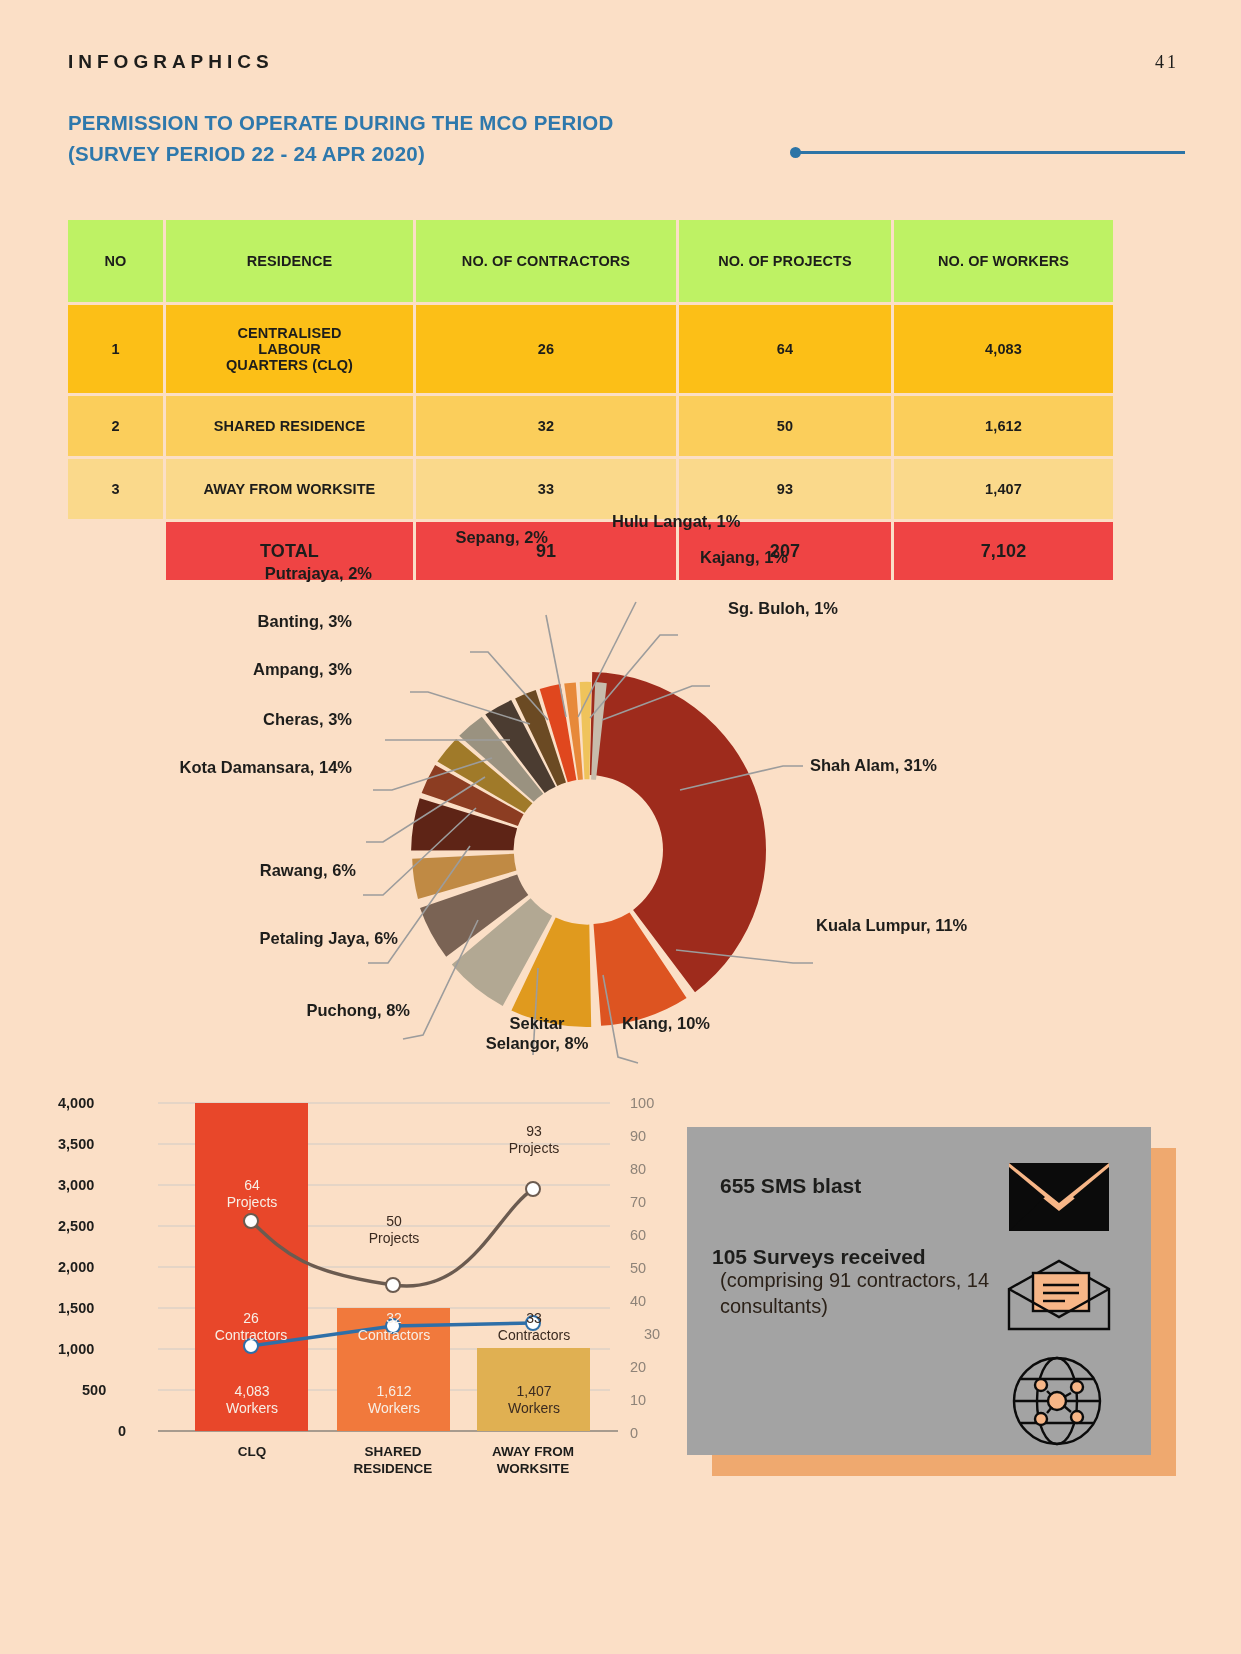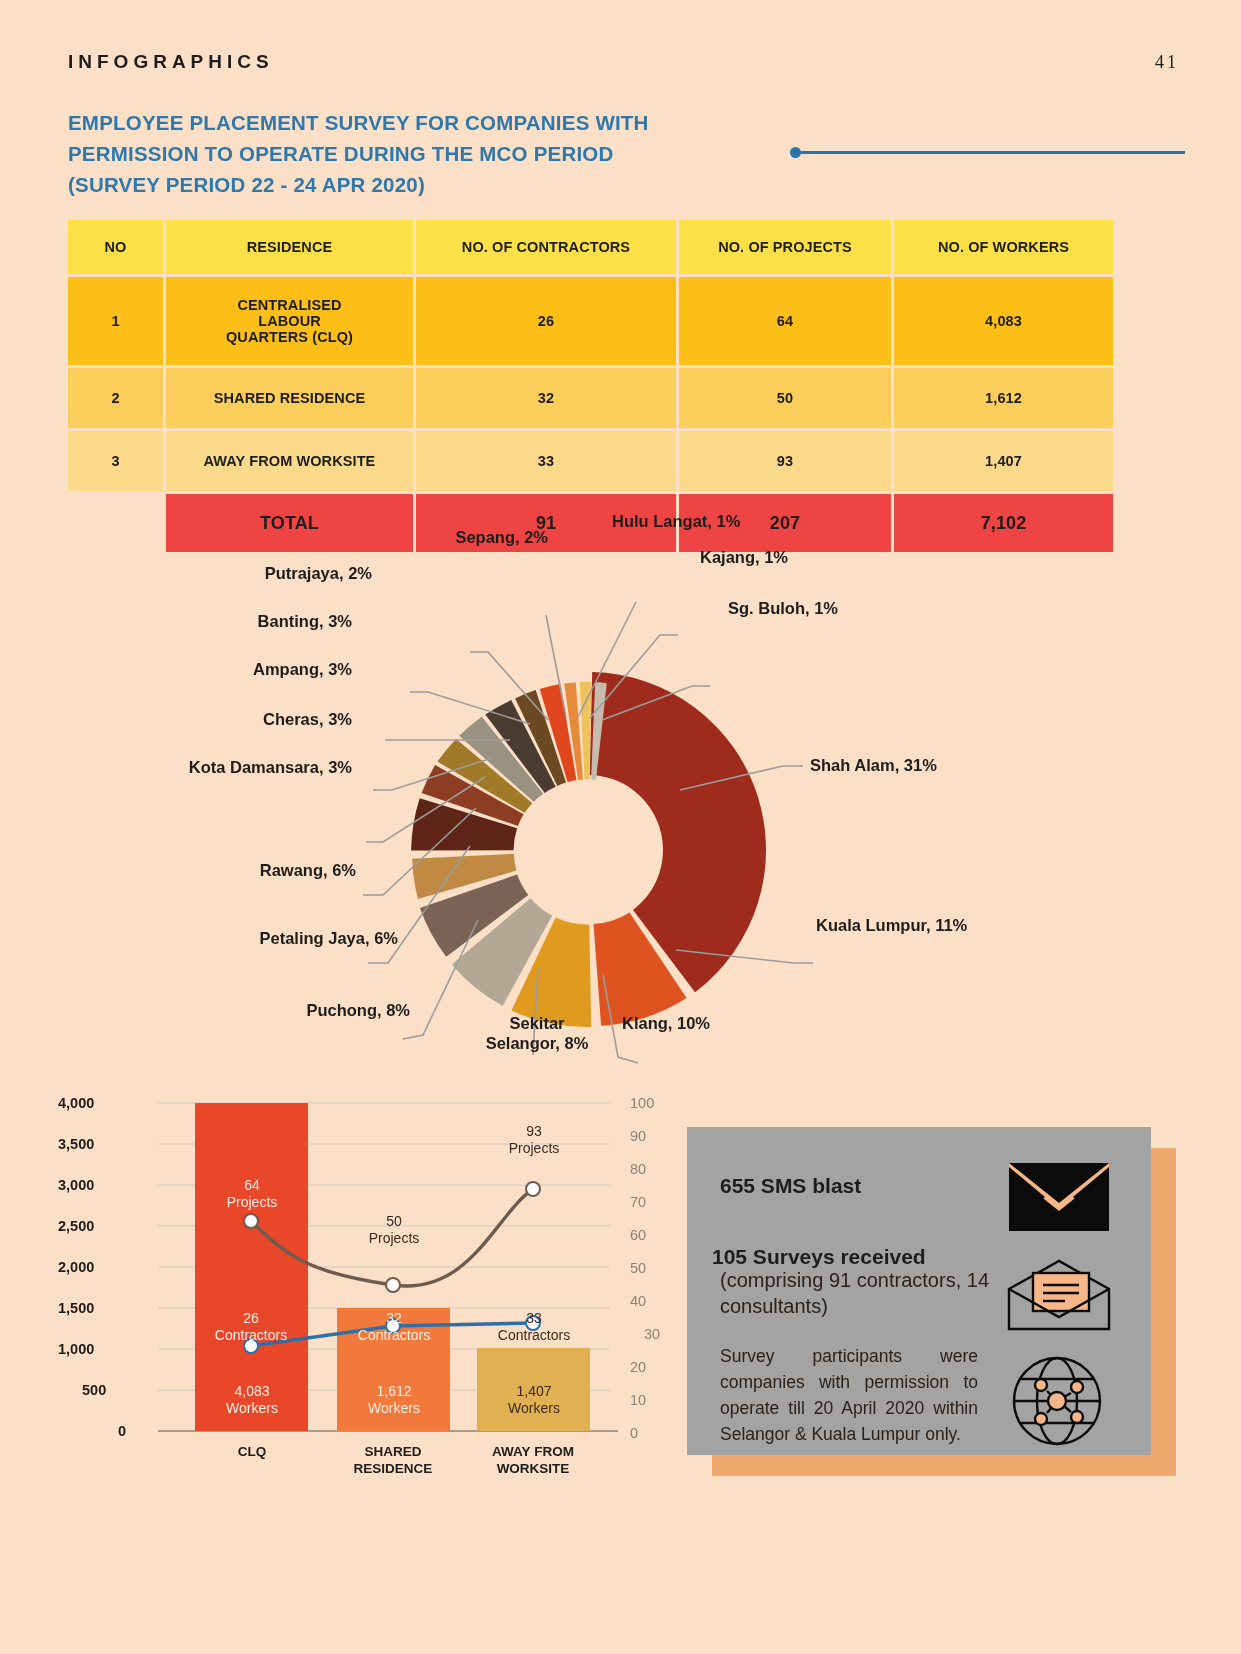--- a/index.html
+++ b/index.html
@@ -38,21 +38,21 @@
 
   
   .tbl { position: absolute; left: 68px; top: 220px; width: 1045px; border-collapse: separate; border-spacing: 0; }
   .tbl td, .tbl th {
     text-align: center; vertical-align: middle;
     font-size: 14.5px; font-weight: 700; color: #1d1d1b;
     border-right: 3px solid #FBDFC6;
     letter-spacing: .1px;
   }
   .tbl th:last-child, .tbl td:last-child { border-right: none; }
-  .tbl thead th { background:#fde047; height: 54px; font-size: 14.5px; }
+  .tbl thead th { background:#bef264; height: 82px; font-size: 14.5px; }
   .r1 td { background:#FCBF17; height: 88px; }
   .r2 td { background:#FBCE5B; height: 60px; }
   .r3 td { background:#FAD98B; height: 60px; }
   .rt td { background:#ef4444; height: 58px; font-size: 18px; }
   .rt td.blank { background:#FBDFC6; }
   .c-no { width: 98px; }
   .c-res { width: 250px; }
   .c-con { width: 263px; }
   .c-prj { width: 215px; }
   .c-wrk { width: 219px; }
@@ -93,21 +93,20 @@
 
   <div class="kicker">INFOGRAPHICS</div>
   <div class="pagenum">41</div>
 
   <div class="headrule">
     <div class="dot"></div>
     <div class="ln"></div>
   </div>
 
   <div class="title">
-    <div>EMPLOYEE PLACEMENT SURVEY FOR COMPANIES WITH</div>
     <div>PERMISSION TO OPERATE DURING THE MCO PERIOD</div>
     <div>(SURVEY PERIOD 22 - 24 APR 2020)</div>
   </div>
 
   <table class="tbl">
     <thead>
       <tr>
         <th class="c-no">NO</th>
         <th class="c-res">RESIDENCE</th>
         <th class="c-con">NO. OF CONTRACTORS</th>
@@ -211,21 +210,21 @@
           <path d="M -58,-126 L -160,-158 L -178,-158"></path>
           <path d="M -40,-130 L -100,-198 L -118,-198"></path>
           <path d="M -22,-133 L -42,-235"></path>
           <path d="M -10,-133 L 48,-248"></path>
           <path d="M 2,-132 L 72,-215 L 90,-215"></path>
           <path d="M 14,-130 L 104,-164 L 122,-164"></path>
         </g>
       </g>
     </svg>
 
-    <div class="pielabel l" style="left:72px; top:212px; width:280px;">Kota Damansara, 3%</div>
+    <div class="pielabel l" style="left:72px; top:212px; width:280px;">Kota Damansara, 14%</div>
     <div class="pielabel l" style="left:102px; top:164px; width:250px;">Cheras, 3%</div>
     <div class="pielabel l" style="left:102px; top:114px; width:250px;">Ampang, 3%</div>
     <div class="pielabel l" style="left:142px; top:66px; width:210px;">Banting, 3%</div>
     <div class="pielabel l" style="left:142px; top:18px; width:230px;">Putrajaya, 2%</div>
     <div class="pielabel l" style="left:300px; top:-18px; width:248px;">Sepang, 2%</div>
     <div class="pielabel r" style="left:612px; top:-34px;">Hulu Langat, 1%</div>
     <div class="pielabel r" style="left:700px; top:2px;">Kajang, 1%</div>
     <div class="pielabel r" style="left:728px; top:53px;">Sg. Buloh, 1%</div>
     <div class="pielabel r" style="left:810px; top:210px;">Shah Alam, 31%</div>
     <div class="pielabel r" style="left:816px; top:370px;">Kuala Lumpur, 11%</div>
@@ -343,21 +342,20 @@
       <div>AWAY FROM</div>
       <div>WORKSITE</div>
     </div>
   </div>
 
   <div class="panelshadow"></div>
   <div class="panel">
     <div class="p-h1">655 SMS blast</div>
     <div class="p-h2">105 Surveys received</div>
     <div class="p-sub">(comprising 91 contractors, 14 consultants)</div>
-    <div class="p-body">Survey participants were companies with permission to operate till 20 April 2020 within Selangor &amp; Kuala Lumpur only.</div>
 
     <svg class="icon" style="left:320px; top:34px;" width="104" height="72" viewBox="0 0 104 72">
       <rect x="2" y="2" width="100" height="68" fill="#0b0b0b"></rect>
       <path d="M2 2 L52 42 L102 2 L102 10 L52 50 L2 10 Z" fill="#F7B687"></path>
       <path d="M2 70 L38 36 L2 6 Z" fill="#0b0b0b"></path>
       <path d="M102 70 L66 36 L102 6 Z" fill="#0b0b0b"></path>
     </svg>
 
     <svg class="icon" style="left:318px; top:132px;" width="108" height="74" viewBox="0 0 108 74" fill="none" stroke="#0b0b0b" stroke-width="2.4">
       <path d="M4 30 L54 2 L104 30 L104 70 L4 70 Z"></path>

